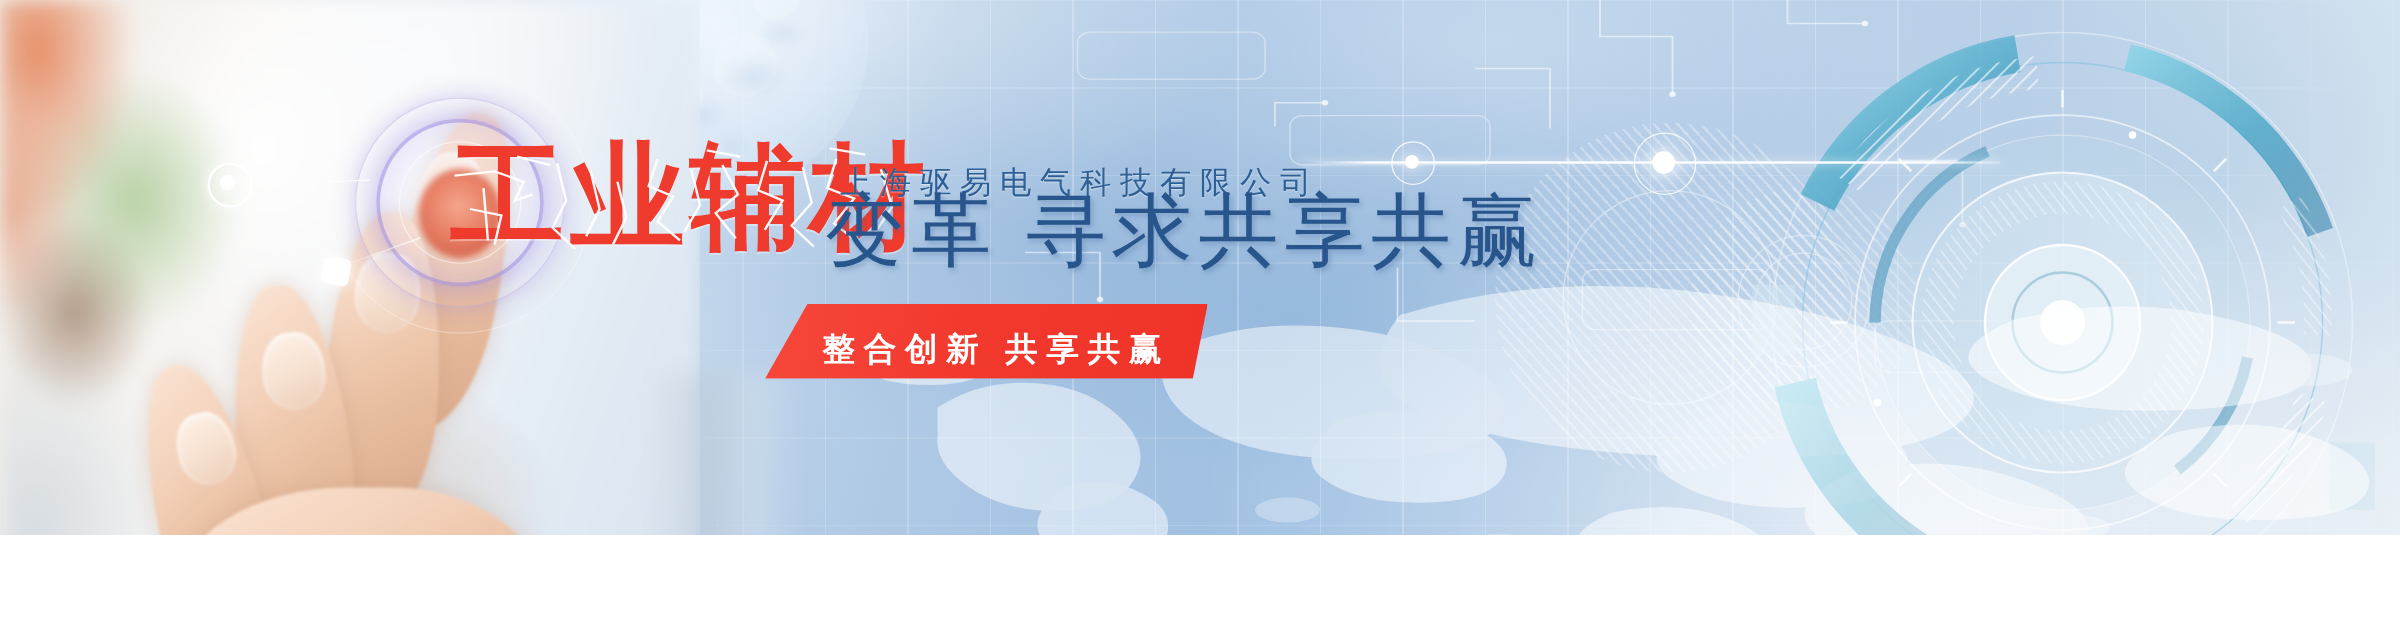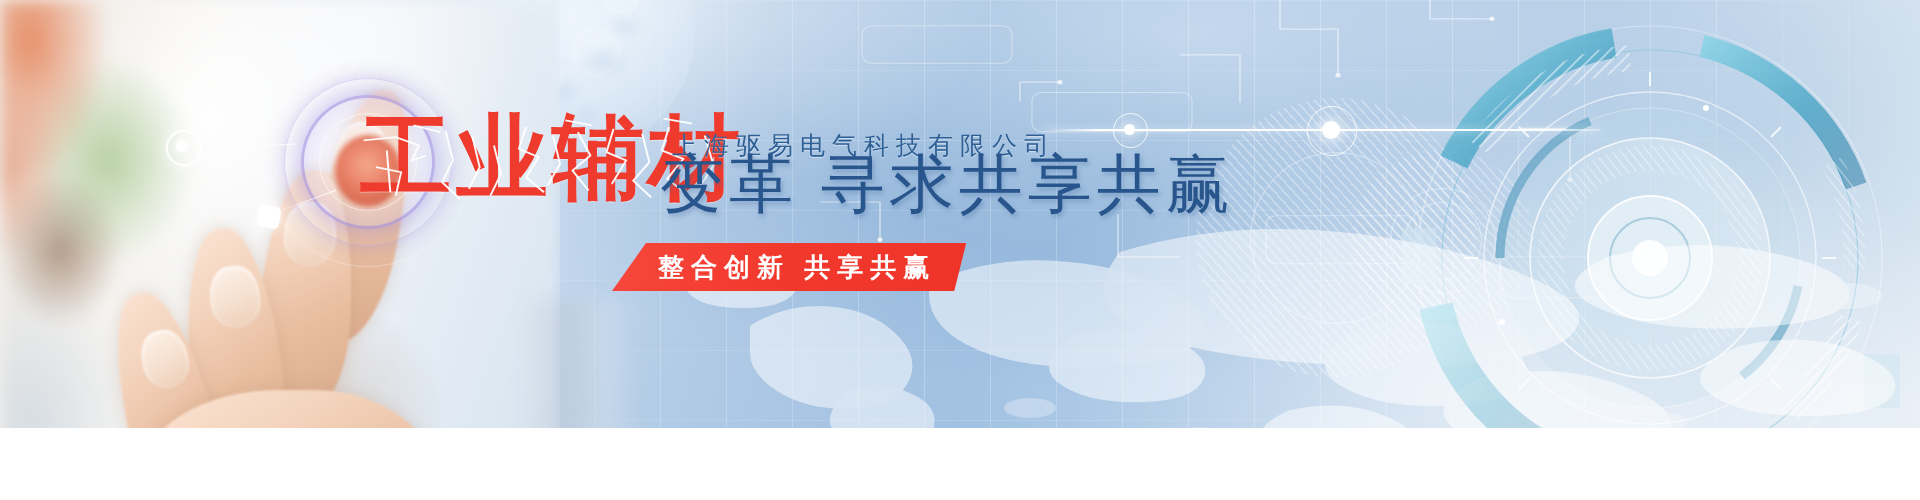--- a/index.html
+++ b/index.html
@@ -174,21 +174,21 @@
     position:absolute;left:660px;top:152px;
     font-size:64px;line-height:1;font-weight:400;letter-spacing:5px;
     color:#27558c;
     white-space:nowrap;
     text-shadow:2px 3px 4px rgba(70,110,160,.35);
   }
 
   
   .ribbon{
     position:absolute;left:612px;top:243px;height:48px;
-    padding:0 30px 0 46px;
+    padding:12px 30px 0 46px;
     display:flex;align-items:center;
     background:linear-gradient(100deg,#f7473b 0%,#f2392e 45%,#ef3328 100%);
     clip-path:polygon(34px 0, 100% 0, calc(100% - 12px) 100%, 0 100%);
     box-shadow:0 3px 10px rgba(190,60,50,.28);
   }
   .ribbon span{
     color:#fff;font-size:26px;letter-spacing:7px;font-weight:700;
     white-space:nowrap;
   }
 

